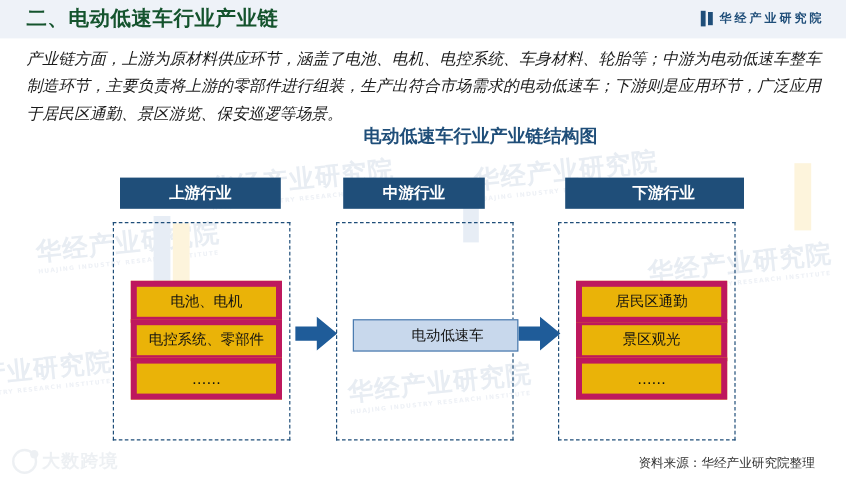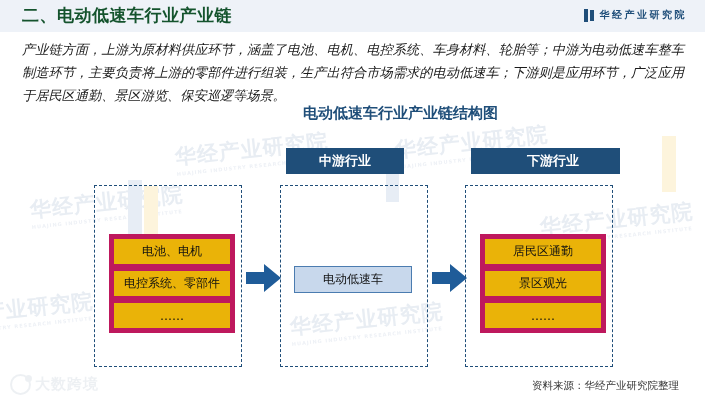--- a/index.html
+++ b/index.html
@@ -140,20 +140,21 @@
     color: #111111;
     font-size: 12px;
     display: flex;
     align-items: center;
     justify-content: center;
     height: 25px;
   }
   .item-box.filled {
     background: #c8d8ec;
     border: 1px solid #4b7cb0;
+    padding-left: 20px;
   }
 
   
   .arrow {
     position: absolute;
     width: 36px;
     height: 30px;
   }
 
   
@@ -242,20 +243,23 @@
   </div>
   <div class="wm-bar" style="left:386px; top:52px;">
     <i style="left:0; top:0; width:13px; height:50px; background:#e7edf5;"></i>
   </div>
   <div class="wm-bar" style="left:662px; top:36px;">
     <i style="left:0; top:0; width:14px; height:56px; background:#fdf4dc;"></i>
   </div>
 
   <div class="chart-title">电动低速车行业产业链结构图</div>
 
+  <div class="col-head" style="left:100px; top:48px; width:134px;">
+    <span>上游行业</span>
+  </div>
   <div class="col-body" style="left:94px; top:85px; width:146px; height:180px;"></div>
   <div class="item-box" style="left:109px; top:134px; width:116px;">
     <span>电池、电机</span>
   </div>
   <div class="item-box" style="left:109px; top:166px; width:116px;">
     <span>电控系统、零部件</span>
   </div>
   <div class="item-box" style="left:109px; top:198px; width:116px;">
     <span>……</span>
   </div>

